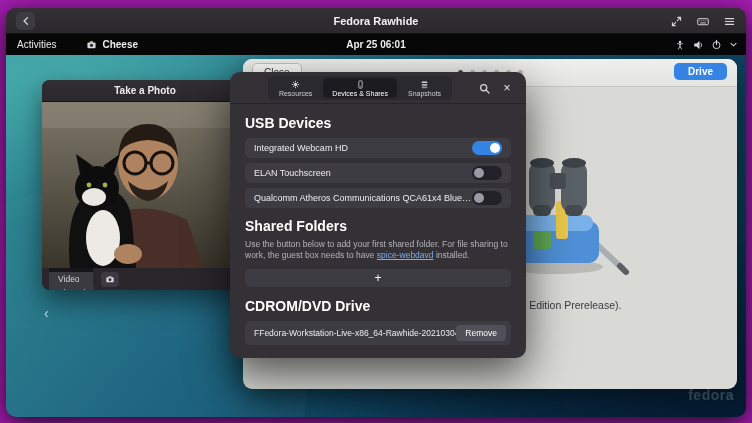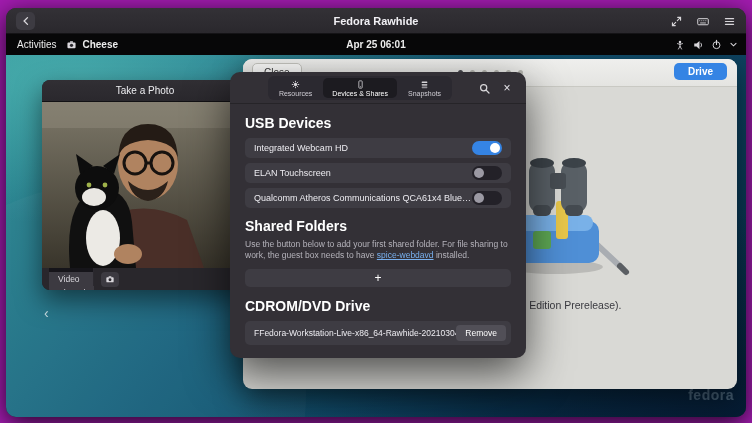--- a/index.html
+++ b/index.html
@@ -10,21 +10,21 @@
   .app-window { position:absolute; left:6px; top:8px; width:740px; height:409px; border-radius:10px; overflow:hidden; background:#262430; box-shadow:0 6px 24px rgba(0,0,0,.8); }
   .titlebar { position:relative; height:26px; background:linear-gradient(#333136,#2a282d); border-bottom:1px solid #141316; display:flex; align-items:center; }
   .back-btn { position:absolute; left:10px; top:4px; width:19px; height:18px; border-radius:5px; background:#3d3b42; display:flex; align-items:center; justify-content:center; }
   .tb-title { flex:1; text-align:center; font-size:11px; font-weight:700; color:#f1f0f4; }
   .tb-actions { position:absolute; right:10px; top:0; height:26px; display:flex; align-items:center; gap:13px; }
   .icon { display:inline-flex; align-items:center; justify-content:center; color:#d8d6da; }
   svg { display:block; }
 
   
   .vm-topbar { position:relative; height:21px; background:#070708; display:flex; align-items:center; color:#ececec; font-size:10px; }
-  .vm-left { display:flex; align-items:center; gap:10px; padding-left:11px; }
+  .vm-left { display:flex; align-items:center; gap:30px; padding-left:11px; }
   .app-menu { display:flex; align-items:center; gap:5px; font-weight:700; }
   .vm-clock { position:absolute; left:0; right:0; text-align:center; font-weight:700; font-size:10px; }
   .vm-tray { position:absolute; right:8px; top:0; height:21px; display:flex; align-items:center; gap:7px; }
 
   
   .desktop { position:relative; height:362px; overflow:hidden;
     background:
       radial-gradient(90% 70% at 10% 6%, rgba(96,205,198,.50), rgba(96,205,198,0) 58%),
       radial-gradient(120% 110% at 104% 112%, rgba(5,22,44,.95), rgba(5,22,44,0) 62%),
       linear-gradient(128deg,#2f8d93 0%,#1f6e85 28%,#165c78 46%,#104a68 64%,#0a3854 82%,#072d49 100%);
@@ -38,21 +38,21 @@
   .tour-close { position:absolute; left:9px; top:4px; padding:3px 11px; font-size:10px; color:#363636; background:#fbfbfa; border:1px solid #c4c4be; border-radius:5px; }
   .dots { position:absolute; left:0; right:0; top:11px; display:flex; justify-content:center; gap:7px; }
   .dot { width:5px; height:5px; border-radius:50%; background:#b6b6b0; }
   .dot.active { background:#4a4a50; }
   .tour-start { position:absolute; right:10px; top:4px; padding:3px 14px; font-size:10px; font-weight:700; color:#fff; background:#3584e4; border-radius:5px; }
   .tour-illustration { position:absolute; left:250px; top:84px; width:140px; height:140px; }
   .tour-text { position:absolute; left:0; right:0; top:240px; text-align:center; font-size:10.5px; color:#3a3a40; }
 
   
   .cheese { position:absolute; left:36px; top:25px; width:206px; height:210px; border-radius:8px; overflow:hidden; background:#232126; box-shadow:0 10px 26px rgba(0,0,0,.5); z-index:2; }
-  .cheese-titlebar { height:22px; background:linear-gradient(#312f34,#2a282d); border-bottom:1px solid #121114; display:flex; align-items:center; justify-content:center; font-size:10px; font-weight:400; color:#ededf0; }
+  .cheese-titlebar { height:22px; background:linear-gradient(#312f34,#2a282d); border-bottom:1px solid #121114; display:flex; align-items:center; justify-content:center; font-size:10px; font-weight:700; color:#ededf0; }
   .cheese-photo { height:166px; position:relative; }
   .cheese-photo svg { width:100%; height:100%; }
   .cheese-controls { height:22px; background:#29272c; display:flex; align-items:center; gap:7px; padding:0 7px; }
   .mode-group { display:flex; border-radius:4px; overflow:hidden;flex-direction:column; }
   .mode-btn { padding:2px 9px; font-size:8.5px; color:#d9d7dc; background:#3c3a41; border-right:1px solid #2b292f; }
   .mode-btn.active { background:#16151a; color:#fff; }
   .mode-btn:last-child { border-right:none; }
   .tool-btn { width:18px; height:15px; border-radius:4px; background:#3c3a41; display:flex; align-items:center; justify-content:center; }
   .nav-chevron { position:absolute; left:38px; top:250px; color:rgba(255,255,255,.75); font-size:14px; z-index:1; }
 

